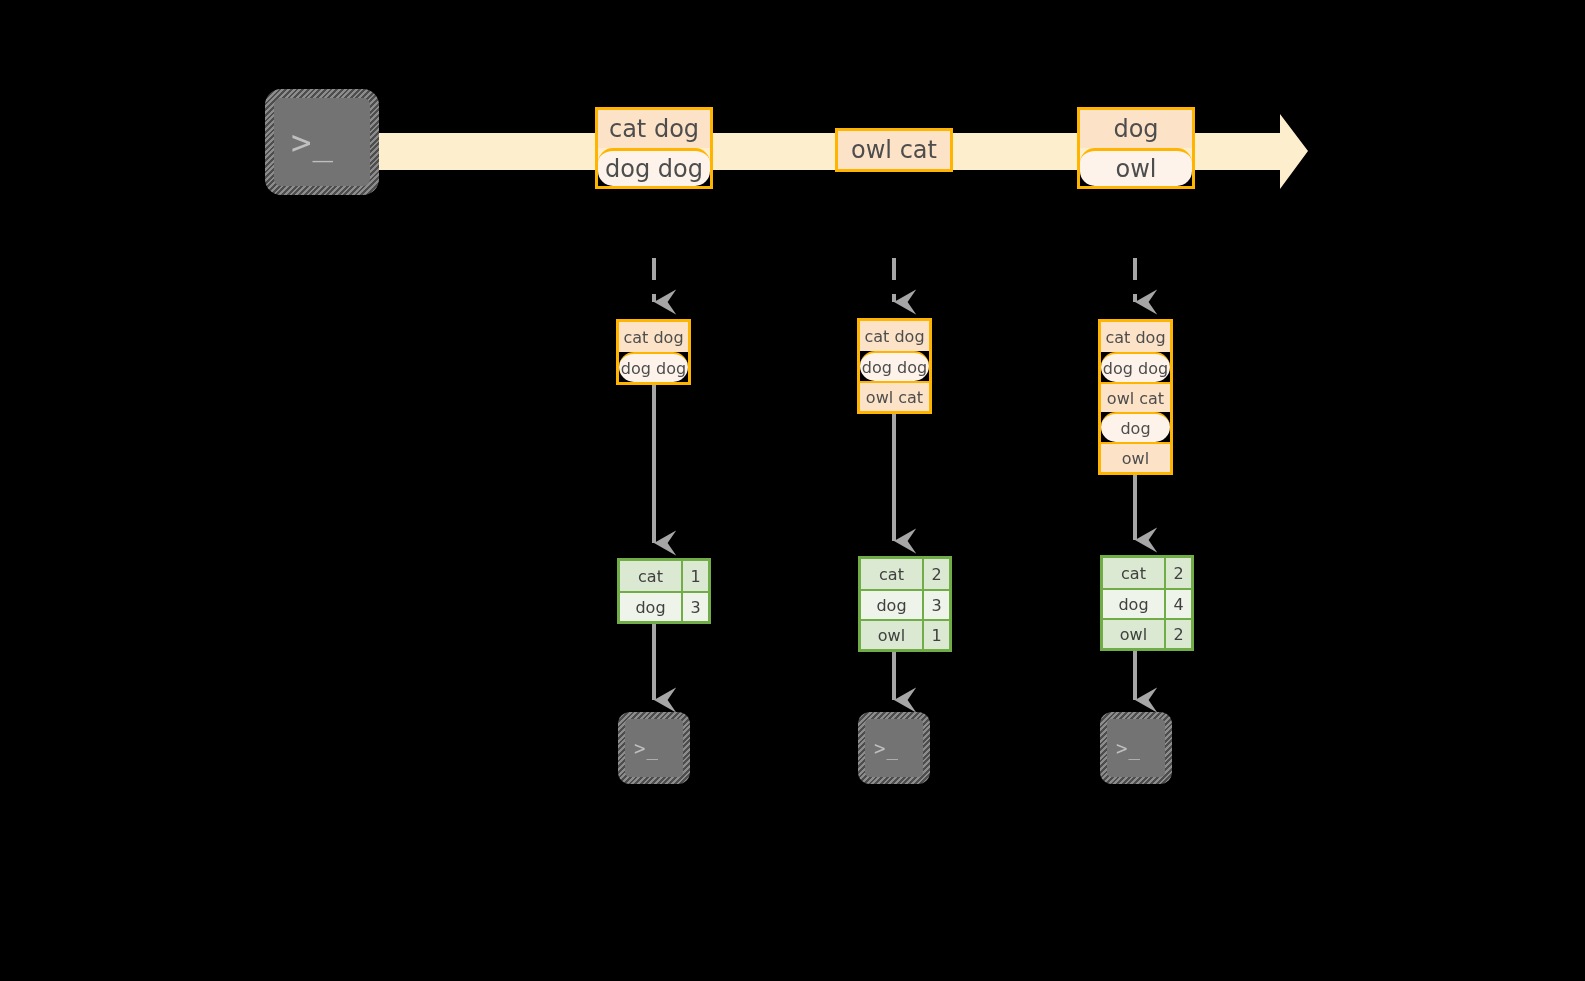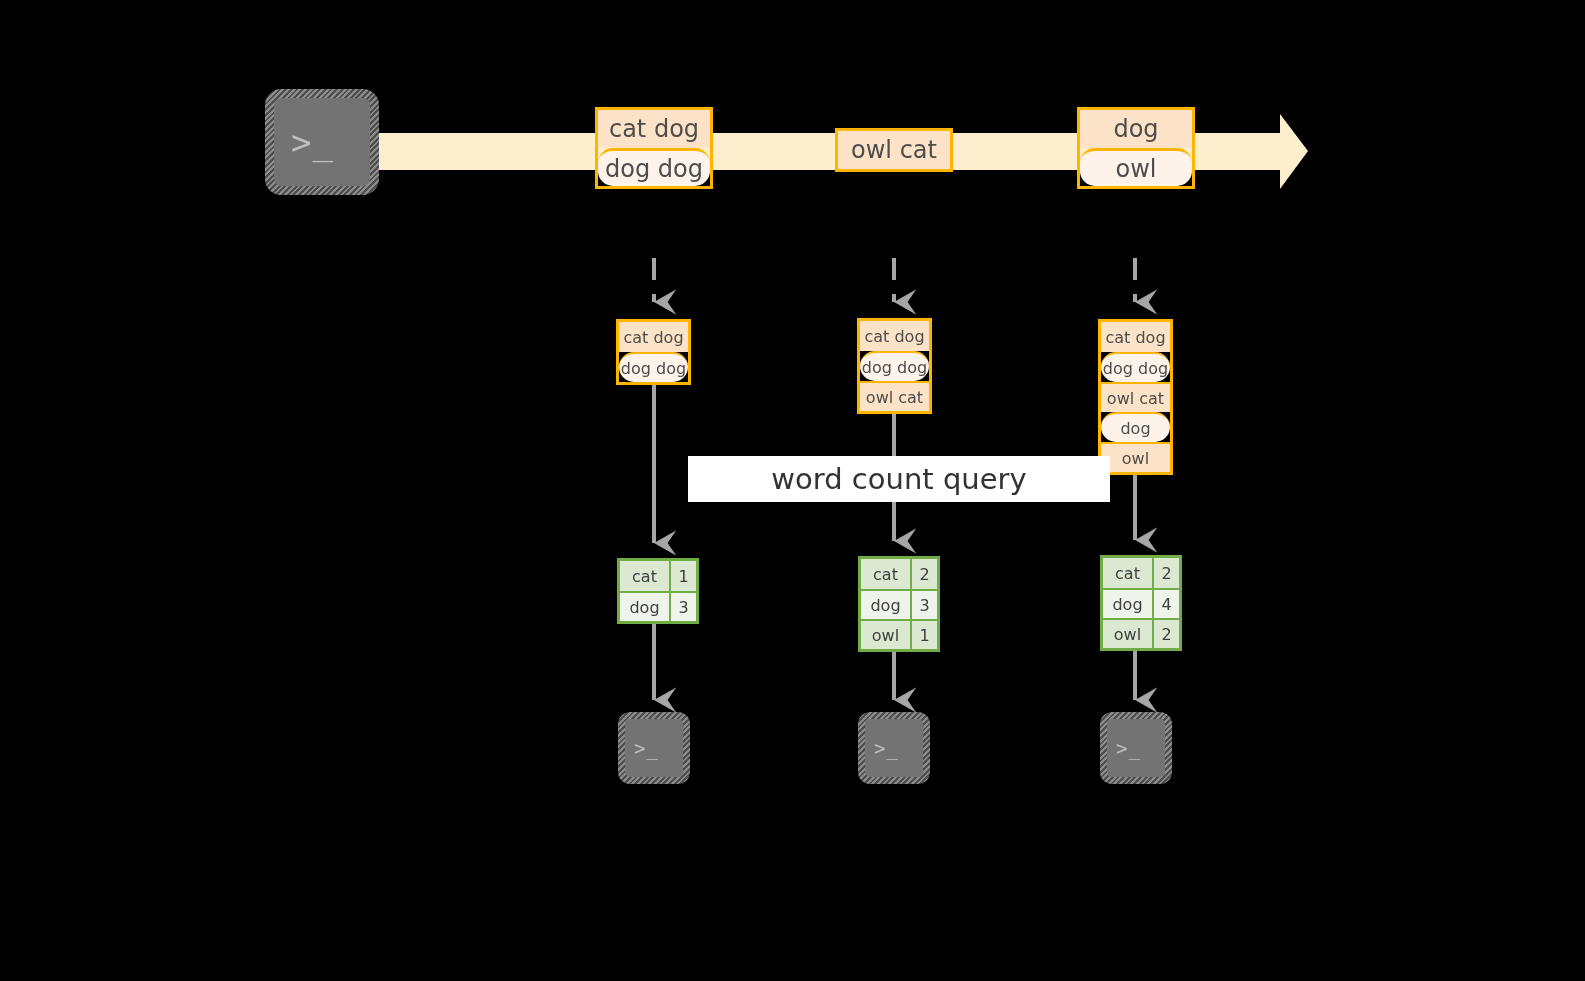--- a/index.html
+++ b/index.html
@@ -139,21 +139,21 @@
     height: 30px;
   }
   .result .row + .row { border-top: 2px solid #70ad47; }
   .result .rc {
     display: flex;
     align-items: center;
     justify-content: center;
     color: #404040;
     white-space: nowrap;
   }
-  .result .rc.word  { width: 49px; }
+  .result .rc.word  { width: 61px; }
   .result .rc.count { width: 27px; border-left: 2px solid #70ad47; }
   .row.dark  .rc { background: #dbe8d2; }
   .row.light .rc { background: #eef4ea; }
 
   .result-1 { left: 617px; top: 558px; }
   .result-2 { left: 858px; top: 556px; }
   .result-3 { left: 1100px; top: 555px; }
 
   
   #arrows {
@@ -249,23 +249,20 @@
   </div>
 
   <div class="rec rec-stack stack-3">
     <div class="cell dark">cat dog</div>
     <div class="cell light">dog dog</div>
     <div class="cell dark">owl cat</div>
     <div class="cell light">dog</div>
     <div class="cell dark">owl</div>
   </div>
 
-  <div class="query-band">
-    <span class="txt">word count query</span>
-  </div>
 
   <div class="result result-1">
     <div class="row dark">
       <div class="rc word">cat</div>
       <div class="rc count">1</div>
     </div>
     <div class="row light">
       <div class="rc word">dog</div>
       <div class="rc count">3</div>
     </div>

